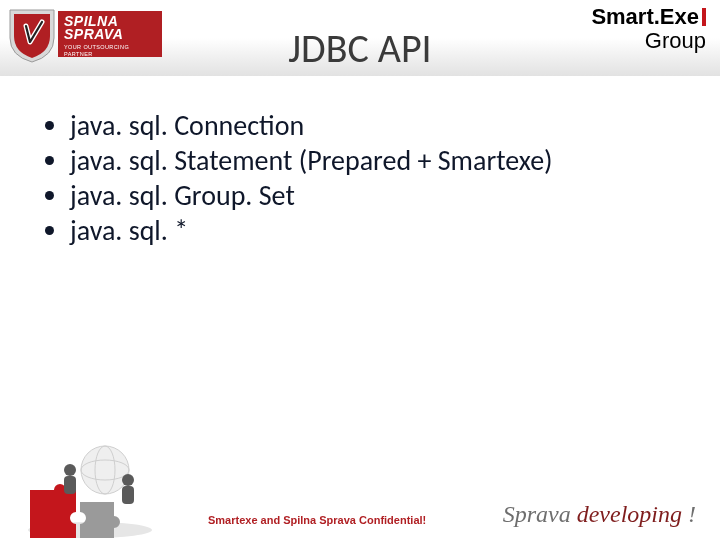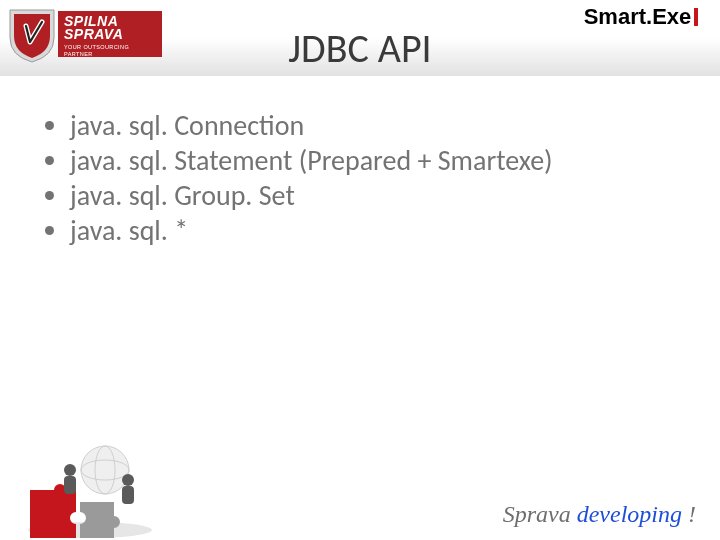--- a/index.html
+++ b/index.html
@@ -70,21 +70,21 @@
     font-family: Arial, sans-serif;
   }
 
   
   .logo-right {
     position: absolute;
     top: 4px;
     right: 14px;
     width: 130px;
     height: 60px;
-    text-align: center;
+    text-align: right;
     color: #000;
     font-family: Arial, sans-serif;
   }
   .logo-right-line1 {
     font-size: 22px;
     font-weight: 700;
   }
   .logo-right-line1 .red-bar {
     display: inline-block;
     width: 4px;
@@ -111,21 +111,21 @@
     font-weight: 400;
   }
 
   
   .body {
     position: absolute;
     top: 108px;
     left: 42px;
     width: 600px;
     font-size: 28px;
-    color: #737373;
+    color: #0f172a;
   }
   .body ul {
     margin: 0;
     padding: 0 0 0 28px;
     list-style: disc;
   }
   .body li {
     line-height: 1.25;
     margin: 0;
     padding: 0;
@@ -158,21 +158,21 @@
   .footer-think {
     position: absolute;
     bottom: 12px;
     right: 24px;
     font-size: 24px;
     font-style: italic;
     font-family: "Comic Sans MS", "Segoe Script", cursive;
     color: #6e6e6e;
   }
   .footer-think .red {
-    color: #1d4ed8;
+    color: #7f1d1d;
   }
 </style>
 </head>
 <body>
 
 <div class="slide">
 
   <div class="header-band"></div>
 
   <div class="logo-left">
@@ -183,20 +183,21 @@
       <path d="M18 18 L22 34 L34 14" fill="none" stroke="#222" stroke-width="2.2" stroke-linecap="round" stroke-linejoin="round"></path>
     </svg>
     <div class="logo-text-box">
       <div class="logo-text-main">SPILNA<br>SPRAVA</div>
       <div class="logo-text-sub">YOUR OUTSOURCING PARTNER</div>
     </div>
   </div>
 
   <div class="logo-right">
     <div class="logo-right-line1"><span>Smart.Exe</span><span class="red-bar"></span></div>
+    <div class="logo-right-line2">Group</div>
   </div>
 
   <div class="title">JDBC API</div>
 
   <div class="body">
     <ul>
       <li>java. sql. Connection</li>
       <li>java. sql. Statement (Prepared + Smartexe)</li>
       <li>java. sql. Group. Set</li>
       <li>java. sql. *</li>
@@ -214,17 +215,18 @@
       <circle cx="95" cy="40" r="24" fill="#efefef" stroke="#cfcfcf"></circle>
       <ellipse cx="95" cy="40" rx="24" ry="10" fill="none" stroke="#cfcfcf"></ellipse>
       <ellipse cx="95" cy="40" rx="10" ry="24" fill="none" stroke="#cfcfcf"></ellipse>
 
       <circle cx="60" cy="40" r="6" fill="#5a5a5a"></circle>
       <rect x="54" y="46" width="12" height="18" rx="4" fill="#5a5a5a"></rect>
       <circle cx="118" cy="50" r="6" fill="#5a5a5a"></circle>
       <rect x="112" y="56" width="12" height="18" rx="4" fill="#5a5a5a"></rect>
     </svg>
 
+    <div class="footer-confidential">Smartexe and Spilna Sprava Confidential!</div>
 
     <div class="footer-think"><span>Sprava </span><span class="red">developing</span><span> !</span></div>
   </div>
 
 </div>
 
 </body></html>

